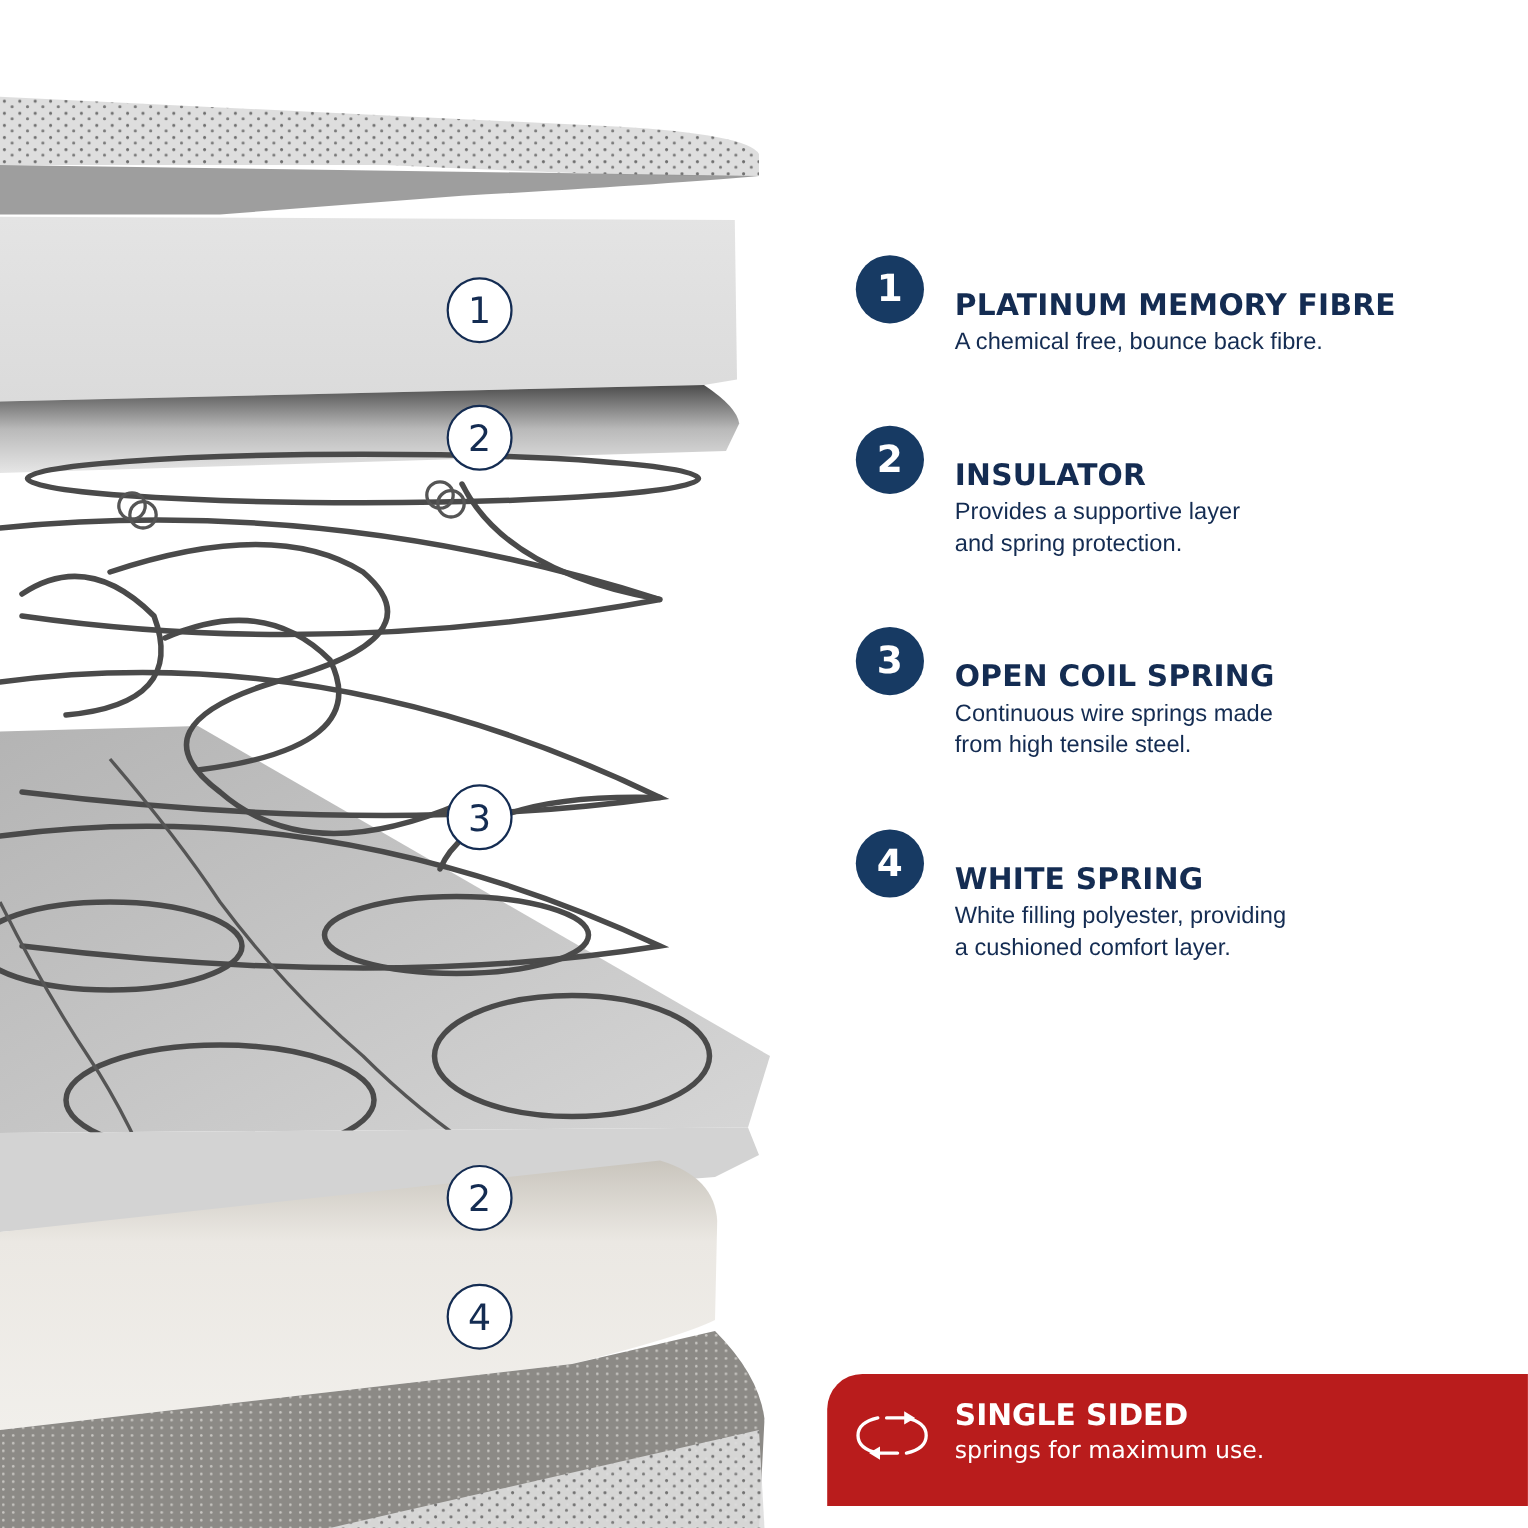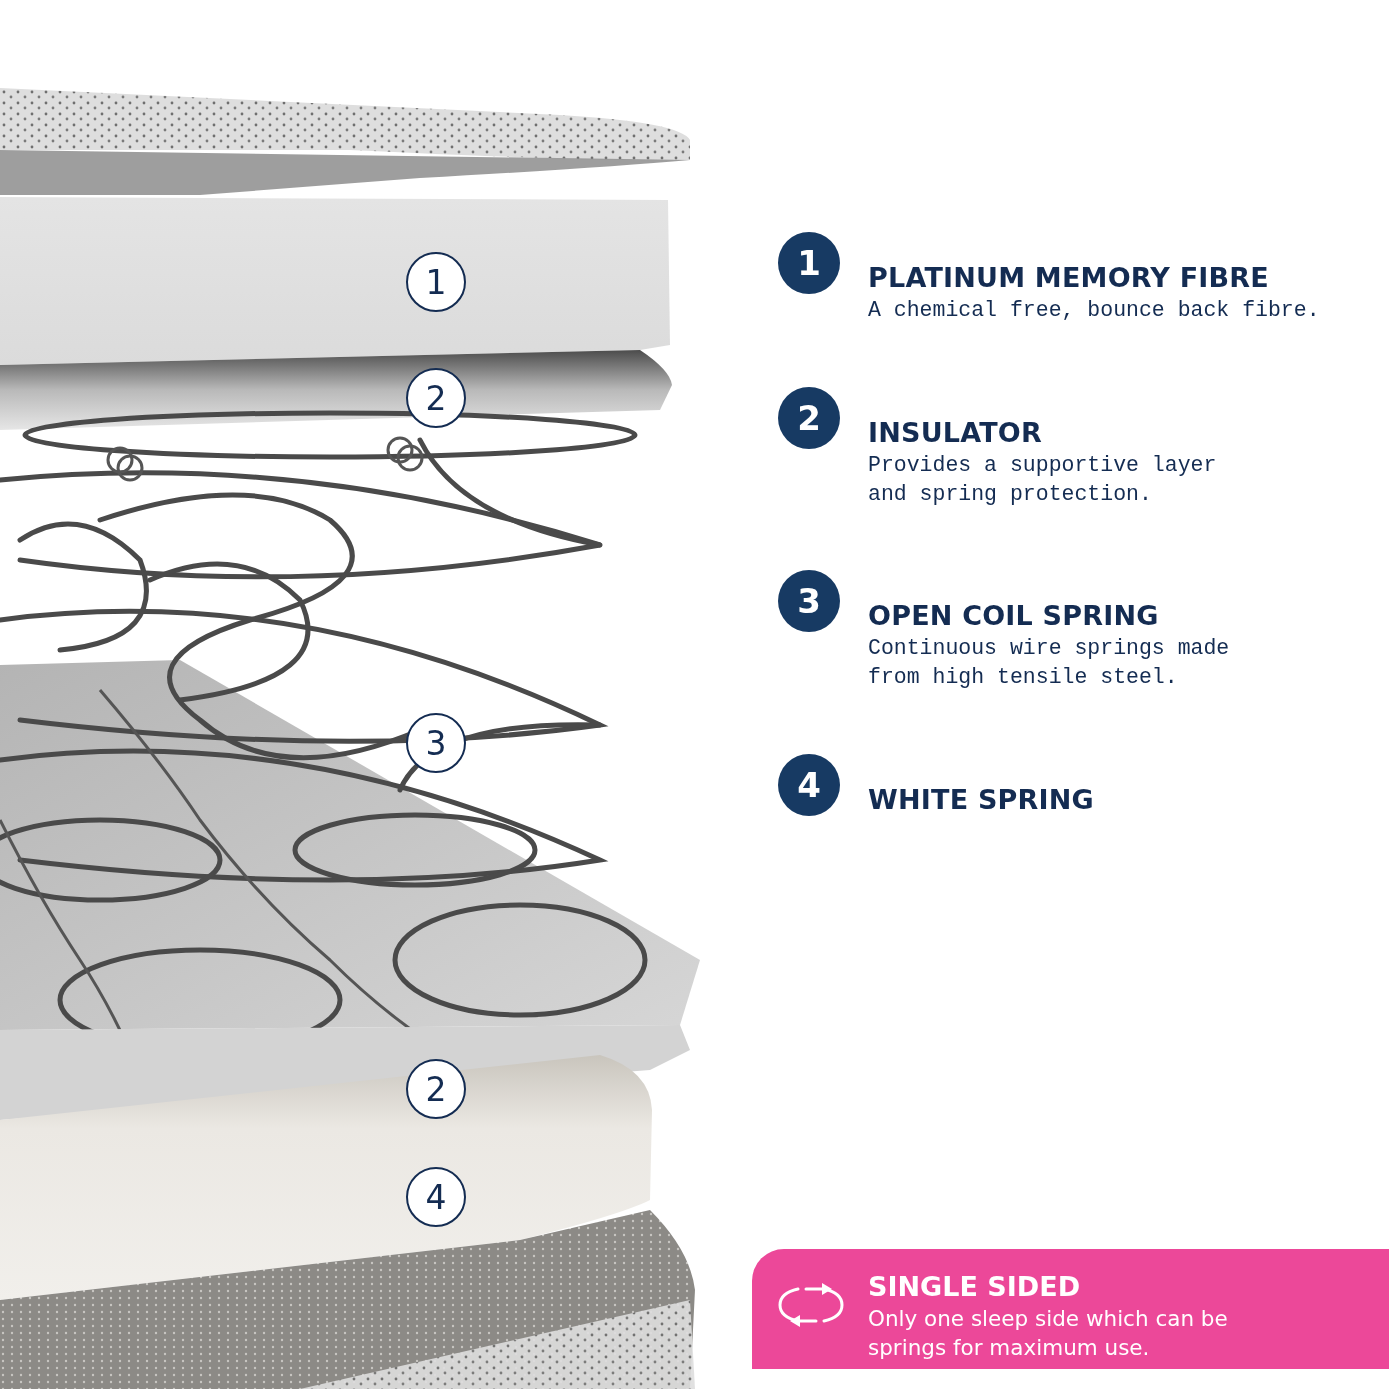--- a/index.html
+++ b/index.html
@@ -30,26 +30,26 @@
       font-size: 34px; font-weight: 700; flex: none; margin-top: 1px;
       font-family: "DejaVu Sans", sans-serif;
     }
     .feature-text { margin-left: 28px; margin-top: 32px; }
     .feature-title {
       font-size: 27px; font-weight: 700; color: #142c52; letter-spacing: 0.2px;
       line-height: 30px; font-family: "DejaVu Sans", sans-serif;
     }
     .feature-desc {
       font-size: 21.5px; color: #142c52; line-height: 28.5px; margin-top: 3px;
-      font-family: Liberation Mono, monospace; font-weight: 300;
+      font-family: Liberation Sans, sans-serif; font-weight: 300;
     }
 
     .callout {
       position: absolute; left: 752px; top: 1249px; width: 637px; height: 120px;
-      background: #ec4899; border-top-left-radius: 32px;
+      background: #b91c1c; border-top-left-radius: 32px;
       display: flex; align-items: flex-start;
     }
     .callout-icon { position: absolute; left: 24px; top: 32px; width: 70px; height: 50px; }
     .callout-text { position: absolute; left: 116px; top: 22px; }
     .callout-title {
       font-size: 27px; font-weight: 700; color: #ffffff; line-height: 32px;
       font-family: "DejaVu Sans", sans-serif;
     }
     .callout-desc {
       font-size: 21.5px; color: #ffffff; line-height: 28.5px; margin-top: 2px;
@@ -189,34 +189,37 @@
     </div>
   </div>
 </div>
 
 <div class="feature" style="top:753px;">
   <div class="badge">
       <span>4</span>
     </div>
   <div class="feature-text">
     <div class="feature-title">WHITE SPRING</div>
+    <div class="feature-desc">
+      <div>White filling polyester, providing</div>
+      <div>a cushioned comfort layer.</div>
+    </div>
   </div>
 </div>
 
 <div class="callout">
   <svg class="callout-icon" viewBox="0 0 70 50">
     <g fill="none" stroke="#ffffff" stroke-width="3" stroke-linecap="round">
       <path d="M22 8 Q4 12 4 24 Q4 36 22 40"></path>
       <path d="M48 8 Q66 12 66 24 Q66 36 48 40"></path>
       <path d="M24 40 L40 40"></path>
       <path d="M30 8 L46 8"></path>
     </g>
     <path d="M46 2 L56 8 L46 14 Z" fill="#ffffff"></path>
     <path d="M24 34 L14 40 L24 46 Z" fill="#ffffff"></path>
   </svg>
   <div class="callout-text">
     <div class="callout-title">SINGLE SIDED</div>
     <div class="callout-desc">
-      <div>Only one sleep side which can be</div>
       <div>springs for maximum use.</div>
     </div>
   </div>
 </div>
 
 </body></html>

